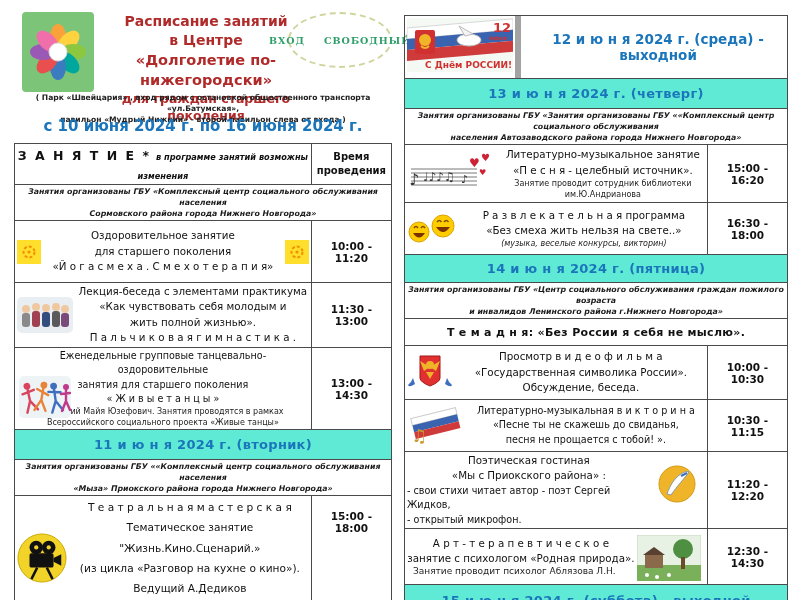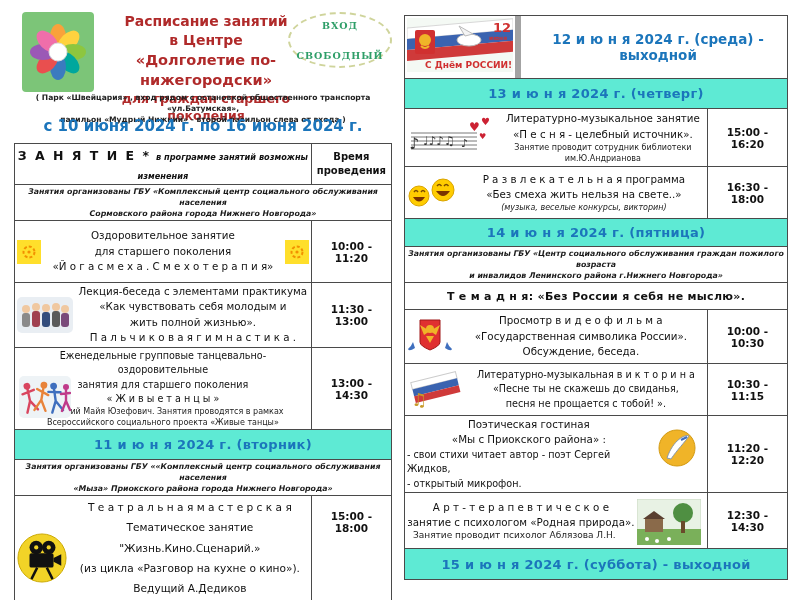--- a/index.html
+++ b/index.html
@@ -5,21 +5,21 @@
   html,body{margin:0;padding:0;width:800px;height:600px;background:#ffffff;overflow:hidden;
     font-family:"DejaVu Sans","Liberation Sans",sans-serif;color:#111;}
   .page{position:relative;width:800px;height:600px;}
   .col-left{position:absolute;left:14px;top:0;width:378px;}
   .col-right{position:absolute;left:404px;top:15px;width:384px;}
   .pre{white-space:pre-line;}
   
   .hdr{position:relative;height:143px;}
   .logo{position:absolute;left:8px;top:12px;width:72px;height:80px;}
   .badge{position:absolute;right:0px;top:12px;width:100px;height:52px;border:2px dashed #cfd49b;
-    border-radius:50%;display:flex;flex-direction:column;align-items:center;justify-content:center;gap:19px;}
+    border-radius:50%;display:flex;align-items:center;justify-content:center;gap:19px;}
   .badge div{color:#2e9e68;font-weight:bold;font-size:9.5px;letter-spacing:1px;font-family:"DejaVu Serif","Liberation Serif",serif;}
   .titles{position:absolute;left:78px;top:12px;width:228px;text-align:center;color:#b02a2a;font-weight:bold;}
   .t1{font-size:14px;line-height:19px;}
   .t3{font-size:14.5px;line-height:20px;}
   .t4{font-size:12.5px;line-height:17px;}
   .subtitle{position:absolute;left:0;top:92px;width:100%;text-align:center;font-size:7.6px;font-weight:bold;line-height:11px;color:#222;}
   .daterange{position:absolute;left:0;top:117px;width:100%;text-align:center;font-size:15px;font-weight:bold;color:#1b75bb;}
   
   table.tbl{border-collapse:collapse;table-layout:fixed;width:100%;}
   table.tbl td{border:1px solid #4a4a4a;vertical-align:middle;padding:1px 2px;overflow:hidden;}
@@ -266,20 +266,24 @@
               </svg>
             </span>
             <div class="day12">12  и ю н я   2024 г. (среда) - выходной</div>
           </div>
         </td>
       </tr>
 
       <tr style="height:30px">
             <td colspan="2" class="band">13  и ю н я   2024  г. (четверг)</td>
           </tr>
+      <tr style="height:26px">
+            <td colspan="2" class="org pre">Занятия организованы  ГБУ  «Занятия организованы  ГБУ ««Комплексный центр социального обслуживания
+населения Автозаводского  района города Нижнего Новгорода»</td>
+          </tr>
 
       <tr style="height:58px">
         <td class="act">
           <div class="row-flex">
             <span class="icn">
               <svg width="90" height="42" viewBox="0 0 90 42">
                 <g stroke="#555" stroke-width="0.8">
                       <path d="M4 16 H70 M4 20 H70 M4 24 H70 M4 28 H70 M4 32 H70"></path>
                     </g>
                 <text x="2" y="32" font-size="16" fill="#333" font-family="DejaVu Sans">♪</text>

